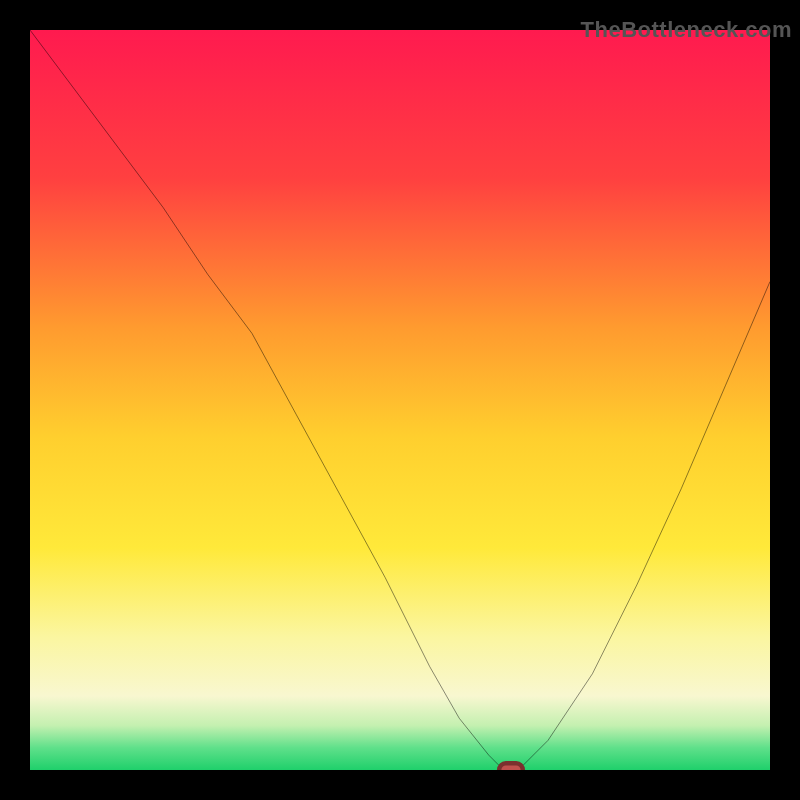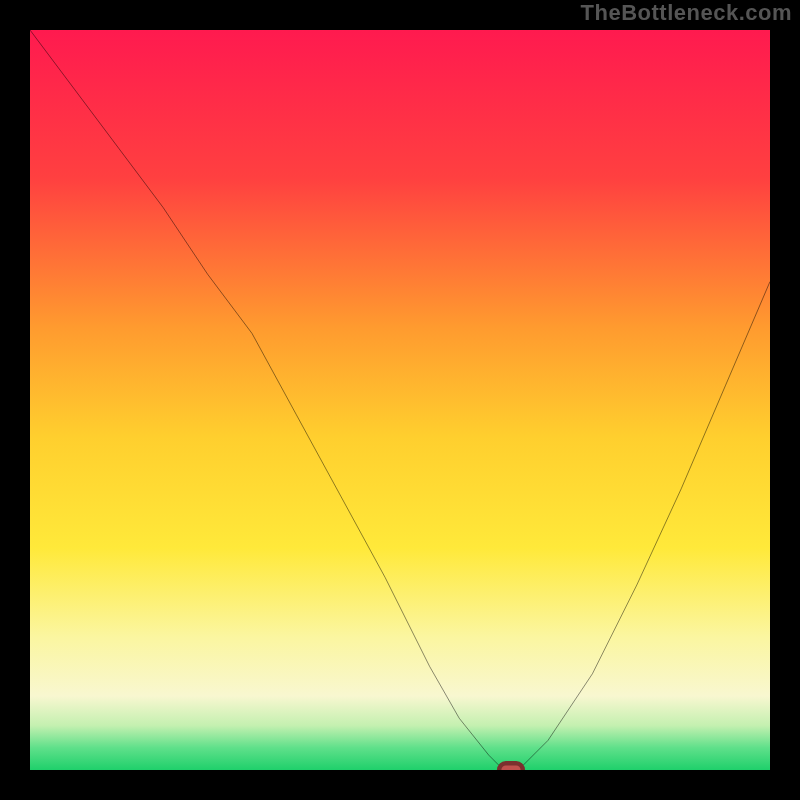--- a/index.html
+++ b/index.html
@@ -12,21 +12,21 @@
     font-family: Arial, Helvetica, sans-serif;
   }
   .outer {
     position: relative;
     width: 800px;
     height: 800px;
     background: #000;
   }
   .watermark {
     position: absolute;
-    top: 0;
+    top: 17px;
     right: 8px;
     color: #555;
     font-size: 22px;
     font-weight: bold;
     letter-spacing: 0.5px;
     z-index: 10;
   }
   .plot {
     position: absolute;
     left: 30px;

